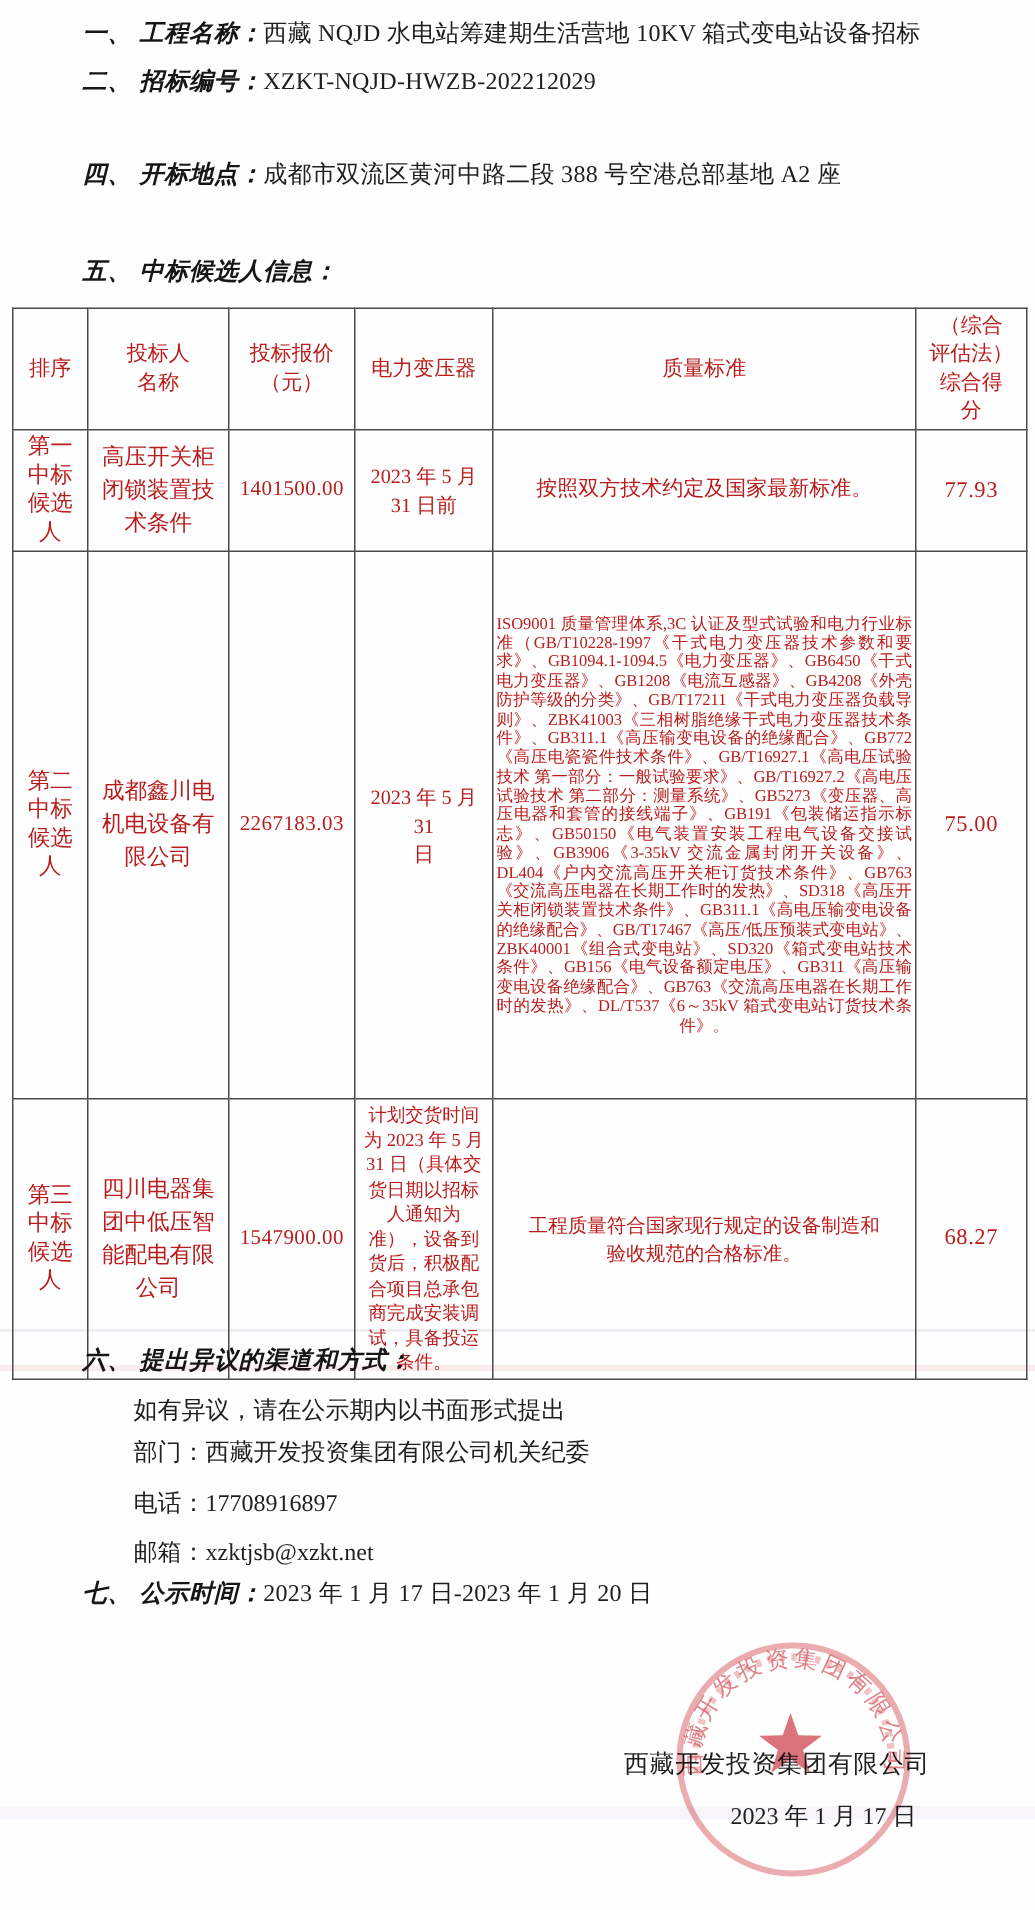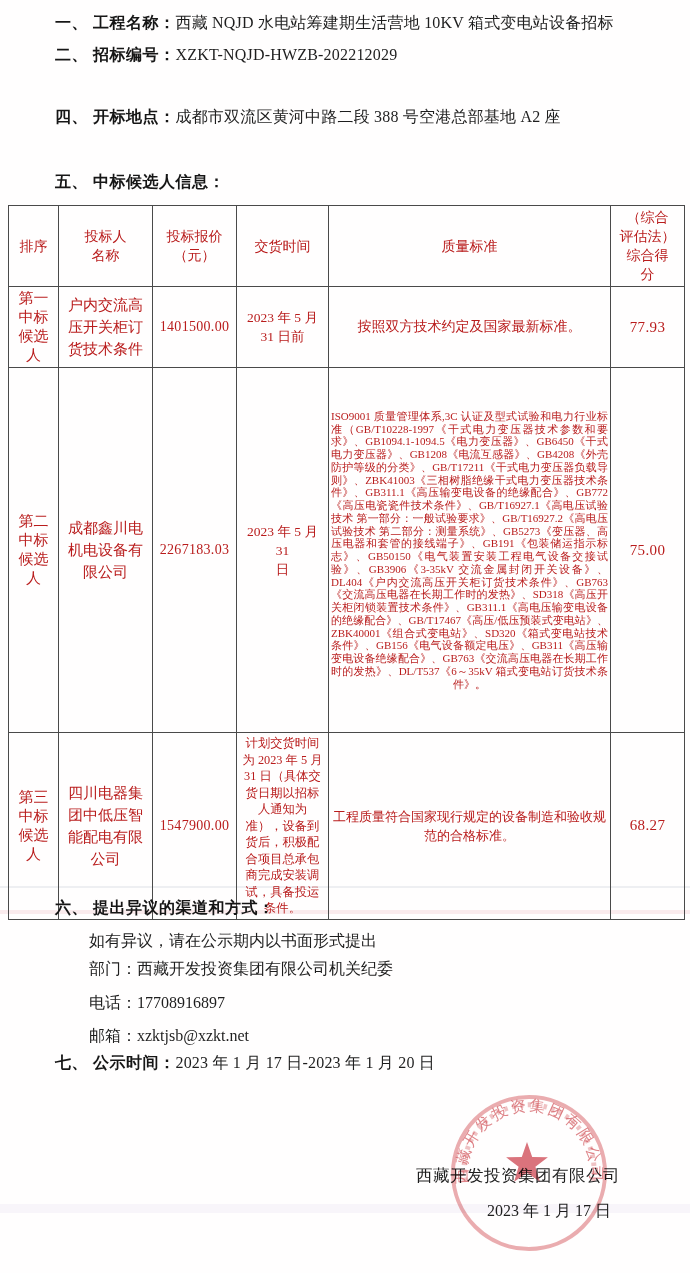--- a/index.html
+++ b/index.html
@@ -11,21 +11,21 @@
   }
   
   .scanline { position:absolute; left:0; width:100%; pointer-events:none; }
   .scan-a { top:910px; height:4px; background:rgba(238,185,195,0.28); }
   .scan-b { top:1204px; height:9px; background:rgba(222,214,236,0.22); }
   .scan-c { top:886px; height:2px; background:rgba(200,206,216,0.30); }
 
   .line { position:absolute; left:55px; font-size:16px; line-height:22px; white-space:nowrap; }
   .lbl {
     font-family:"Liberation Sans","DejaVu Sans",sans-serif;
-    font-weight:700; letter-spacing:0.5px; color:#161616;
+    font-weight:700; letter-spacing:0.5px; color:#161616;font-style:italic;
   }
   .val { letter-spacing:0.2px; }
   .indent1 { left:167px; }
   .indent2 { left:89px; }
 
   table.bid {
     position:absolute; left:8px; top:205px; width:676px;
     border-collapse:collapse; table-layout:fixed;
   }
   table.bid th, table.bid td {
@@ -37,21 +37,21 @@
   td.rank  { font-size:15px; line-height:19px; padding:2px 9px; }
   td.bidder{ font-size:15px; line-height:22px; padding:2px 7px; }
   td.price { font-size:14px; letter-spacing:0.3px; }
   td.delivery { font-size:13.5px; line-height:19px; padding:2px 5px;margin-left:43px; }
   td.delivery.small { font-size:12.3px; line-height:16.5px; white-space:normal; }
   td.quality { font-size:14px; line-height:20px; }
   td.quality.dense {
     font-size:11px; line-height:12.75px; letter-spacing:0;
     text-align:justify; text-align-last:center; padding:3px 2px;
   }
-  td.quality.mid { font-size:13px; line-height:19px; padding:2px 0; }
+  td.quality.mid { font-size:13px; line-height:19px; padding:2px 20px; }
   td.score { font-size:15px; letter-spacing:0.4px; }
 
   .sig-company { position:absolute; left:416px; top:1165px; font-size:16.5px; letter-spacing:0.5px; white-space:nowrap; }
   .sig-date    { position:absolute; left:487px; top:1201px; font-size:16px; white-space:nowrap; }
 
   .stamp {
     position:absolute; left:434px; top:1078px; width:190px; height:190px;
     mix-blend-mode:multiply; opacity:0.92; pointer-events:none;
   }
 </style>
@@ -86,30 +86,30 @@
         <col style="width:282px">
         <col style="width:74px">
     </colgroup>
     <tbody>
         <tr style="height:78px">
       <th class="pre">排序</th>
       <th class="pre">投标人
 名称</th>
       <th class="pre">投标报价
 （元）</th>
-      <th class="pre">交货时间</th>
+      <th class="pre">电力变压器</th>
       <th class="pre">质量标准</th>
       <th class="pre">（综合
 评估法）
 综合得
 分</th>
     </tr>
     <tr style="height:80px">
       <td class="rank">第一中标候选人</td>
-      <td class="bidder">户内交流高压开关柜订货技术条件</td>
+      <td class="bidder">高压开关柜闭锁装置技术条件</td>
       <td class="price">1401500.00</td>
       <td class="delivery pre">2023 年 5 月
 31 日前</td>
       <td class="quality">按照双方技术约定及国家最新标准。</td>
       <td class="score">77.93</td>
     </tr>
     <tr style="height:365px">
       <td class="rank">第二中标候选人</td>
       <td class="bidder">成都鑫川电机电设备有限公司</td>
       <td class="price">2267183.03</td>

